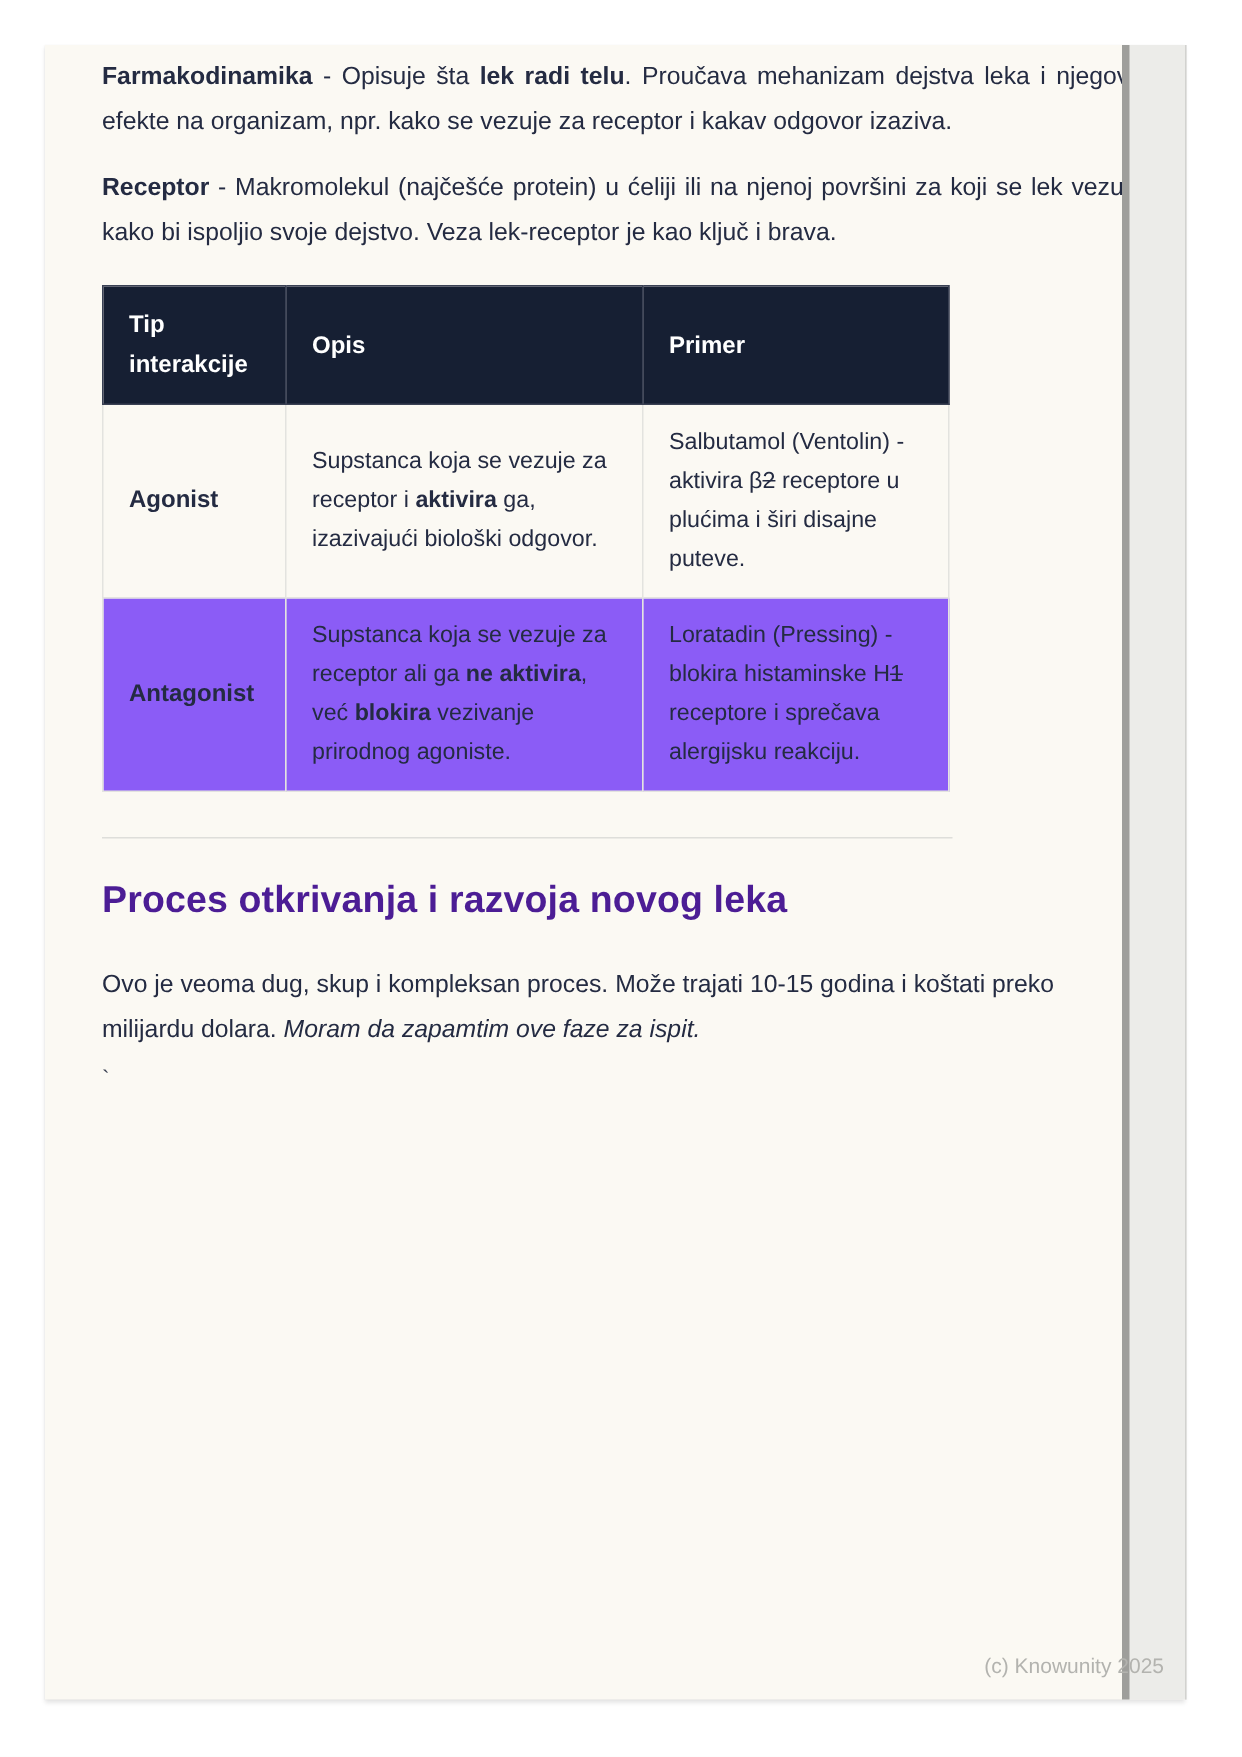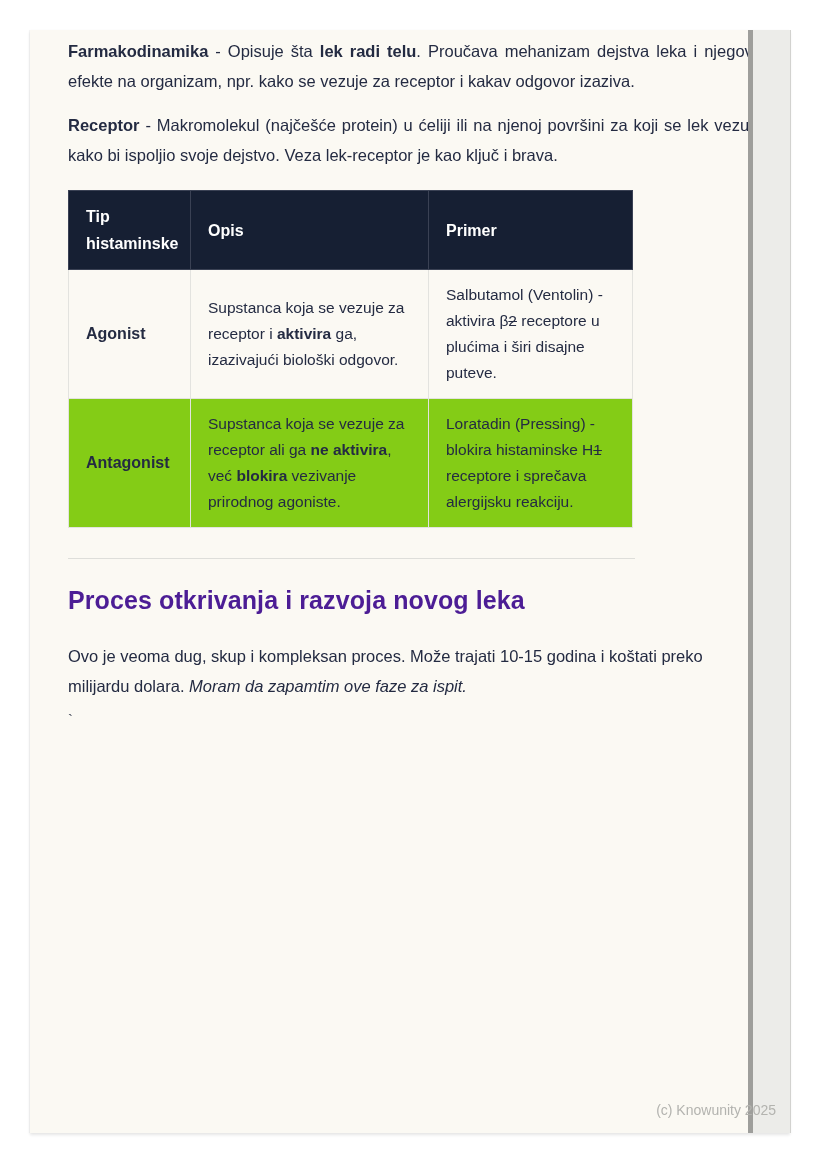--- a/index.html
+++ b/index.html
@@ -80,21 +80,21 @@
   }
   table.info-table thead th {
     background: #161F33;
     color: #FFFFFF;
     font-weight: 700;
     font-size: 16px;
     line-height: 27px;
     border-color: #3A4154;
   }
   table.info-table td.tip-cell { font-weight: 700; font-size: 16px; }
-  table.info-table tr.row-alt td { background: #84cc16; }
+  table.info-table tr.row-alt td { background: #8b5cf6; }
   hr.rule {
     border: none;
     border-top: 1px solid #DEDEDA;
     width: 567px;
     margin: 30px 0 0 0;
   }
   h2.section-heading {
     font-size: 25px;
     line-height: 34px;
     font-weight: 700;
@@ -124,21 +124,21 @@
     <p class="para"><span style="font-weight: 700;">Receptor</span><span> - Makromolekul (najčešće protein) u ćeliji ili na njenoj površini za koji se lek vezuje kako bi ispoljio svoje dejstvo. Veza lek-receptor je kao ključ i brava.</span></p>
 
     <table class="info-table">
       <colgroup>
           <col class="c1">
           <col class="c2">
           <col class="c3">
         </colgroup>
       <thead>
         <tr>
-          <th>Tip histaminske</th>
+          <th>Tip interakcije</th>
           <th>Opis</th>
           <th>Primer</th>
         </tr>
       </thead>
       <tbody>
         <tr>
           <td class="tip-cell">Agonist</td>
           <td><span>Supstanca koja se vezuje za receptor i </span><span style="font-weight: 700;">aktivira</span><span> ga, izazivajući biološki odgovor.</span></td>
           <td><span>Salbutamol (Ventolin) - aktivira β</span><span style="text-decoration: line-through;">2</span><span> receptore u plućima i širi disajne puteve.</span></td>
         </tr>

